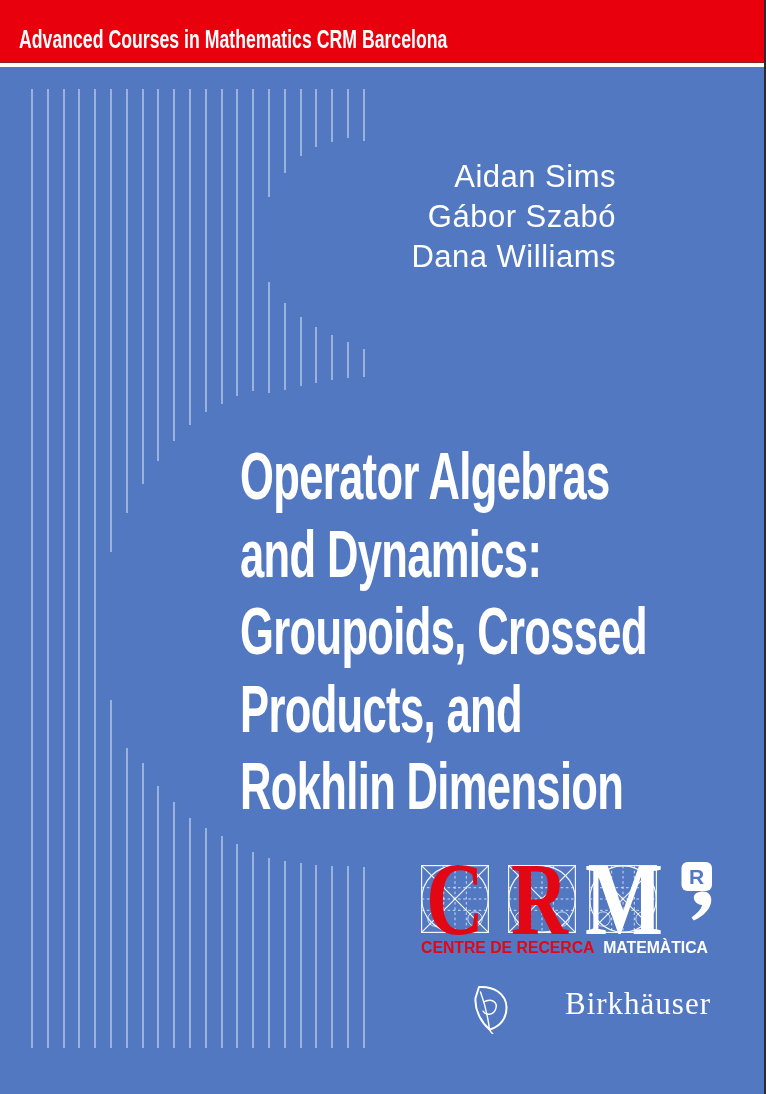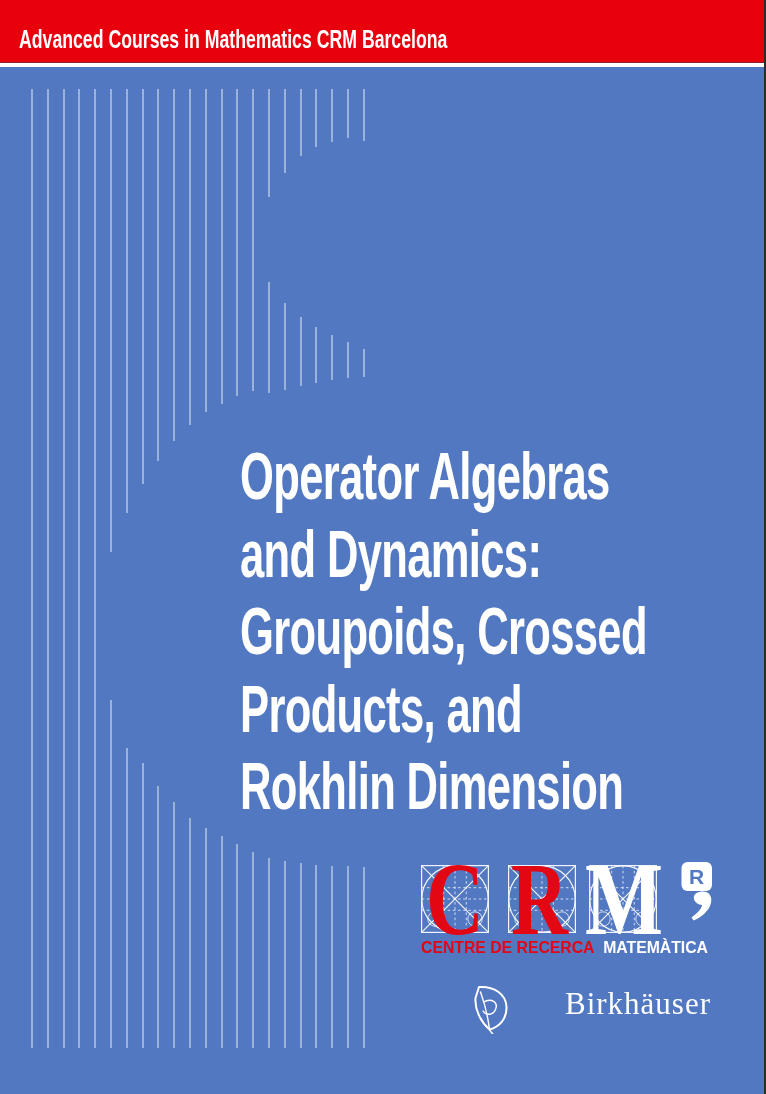--- a/index.html
+++ b/index.html
@@ -122,20 +122,25 @@
       <line x1="364" x2="364" y1="89" y2="141" stroke="#a9bde2" stroke-width="1.7"></line>
       <line x1="364" x2="364" y1="349" y2="377" stroke="#a9bde2" stroke-width="1.7"></line>
       <line x1="364" x2="364" y1="867" y2="1048" stroke="#a9bde2" stroke-width="1.7"></line>
     </svg>
 
   <header class="banner">
     <span class="banner-text">Advanced Courses in Mathematics CRM Barcelona</span>
   </header>
   <div class="banner-strip"></div>
 
+  <div class="authors">
+    <div>Aidan Sims</div>
+    <div>Gábor Szabó</div>
+    <div>Dana Williams</div>
+  </div>
 
   <h1 class="title">
     <div>Operator Algebras</div>
     <div>and Dynamics:</div>
     <div>Groupoids, Crossed</div>
     <div>Products, and</div>
     <div>Rokhlin Dimension</div>
   </h1>
 
   <svg class="crm" width="300" height="110" viewBox="0 0 300 110">

